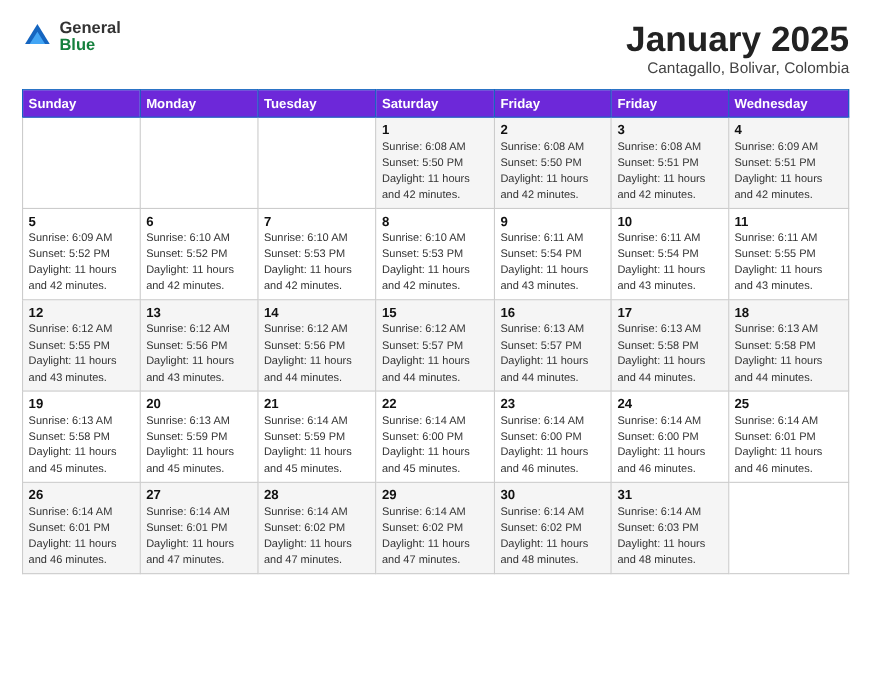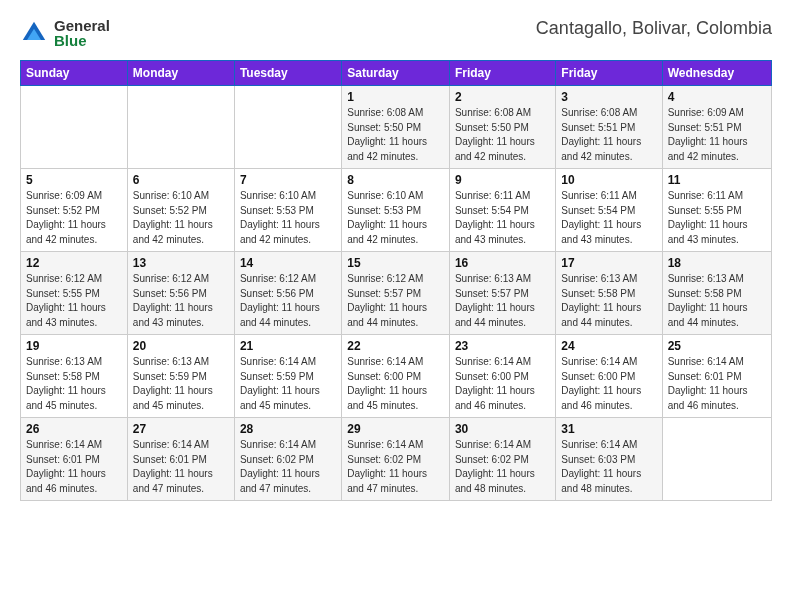--- a/index.html
+++ b/index.html
@@ -50,21 +50,21 @@
     .title-block {
       text-align: right;
     }
     .month-title {
       font-size: 32px;
       font-weight: bold;
       color: #222;
       line-height: 1.1;
     }
     .location {
-      font-size: 18px;
+      font-size: 14px;
       color: #444;
     }
     table {
       width: 100%;
       border-collapse: collapse;
       font-size: 10.5px;
     }
     thead tr th {
       background: #6d28d9;
       color: #fff;
@@ -110,20 +110,21 @@
       <svg class="logo-icon" viewBox="0 0 40 40" xmlns="http://www.w3.org/2000/svg">
         <polygon points="20,4 36,30 4,30" fill="#1565c0"></polygon>
         <polygon points="20,14 30,30 10,30" fill="#42a5f5"></polygon>
       </svg>
       <div class="logo-text">
         <span class="logo-general">General</span>
         <span class="logo-blue">Blue</span>
       </div>
     </div>
     <div class="title-block">
+      <div class="month-title">January 2025</div>
       <div class="location">Cantagallo, Bolivar, Colombia</div>
     </div>
   </div>
 
   <table>
     <thead>
       <tr>
       <th>Sunday</th>
           <th>Monday</th>
           <th>Tuesday</th>

